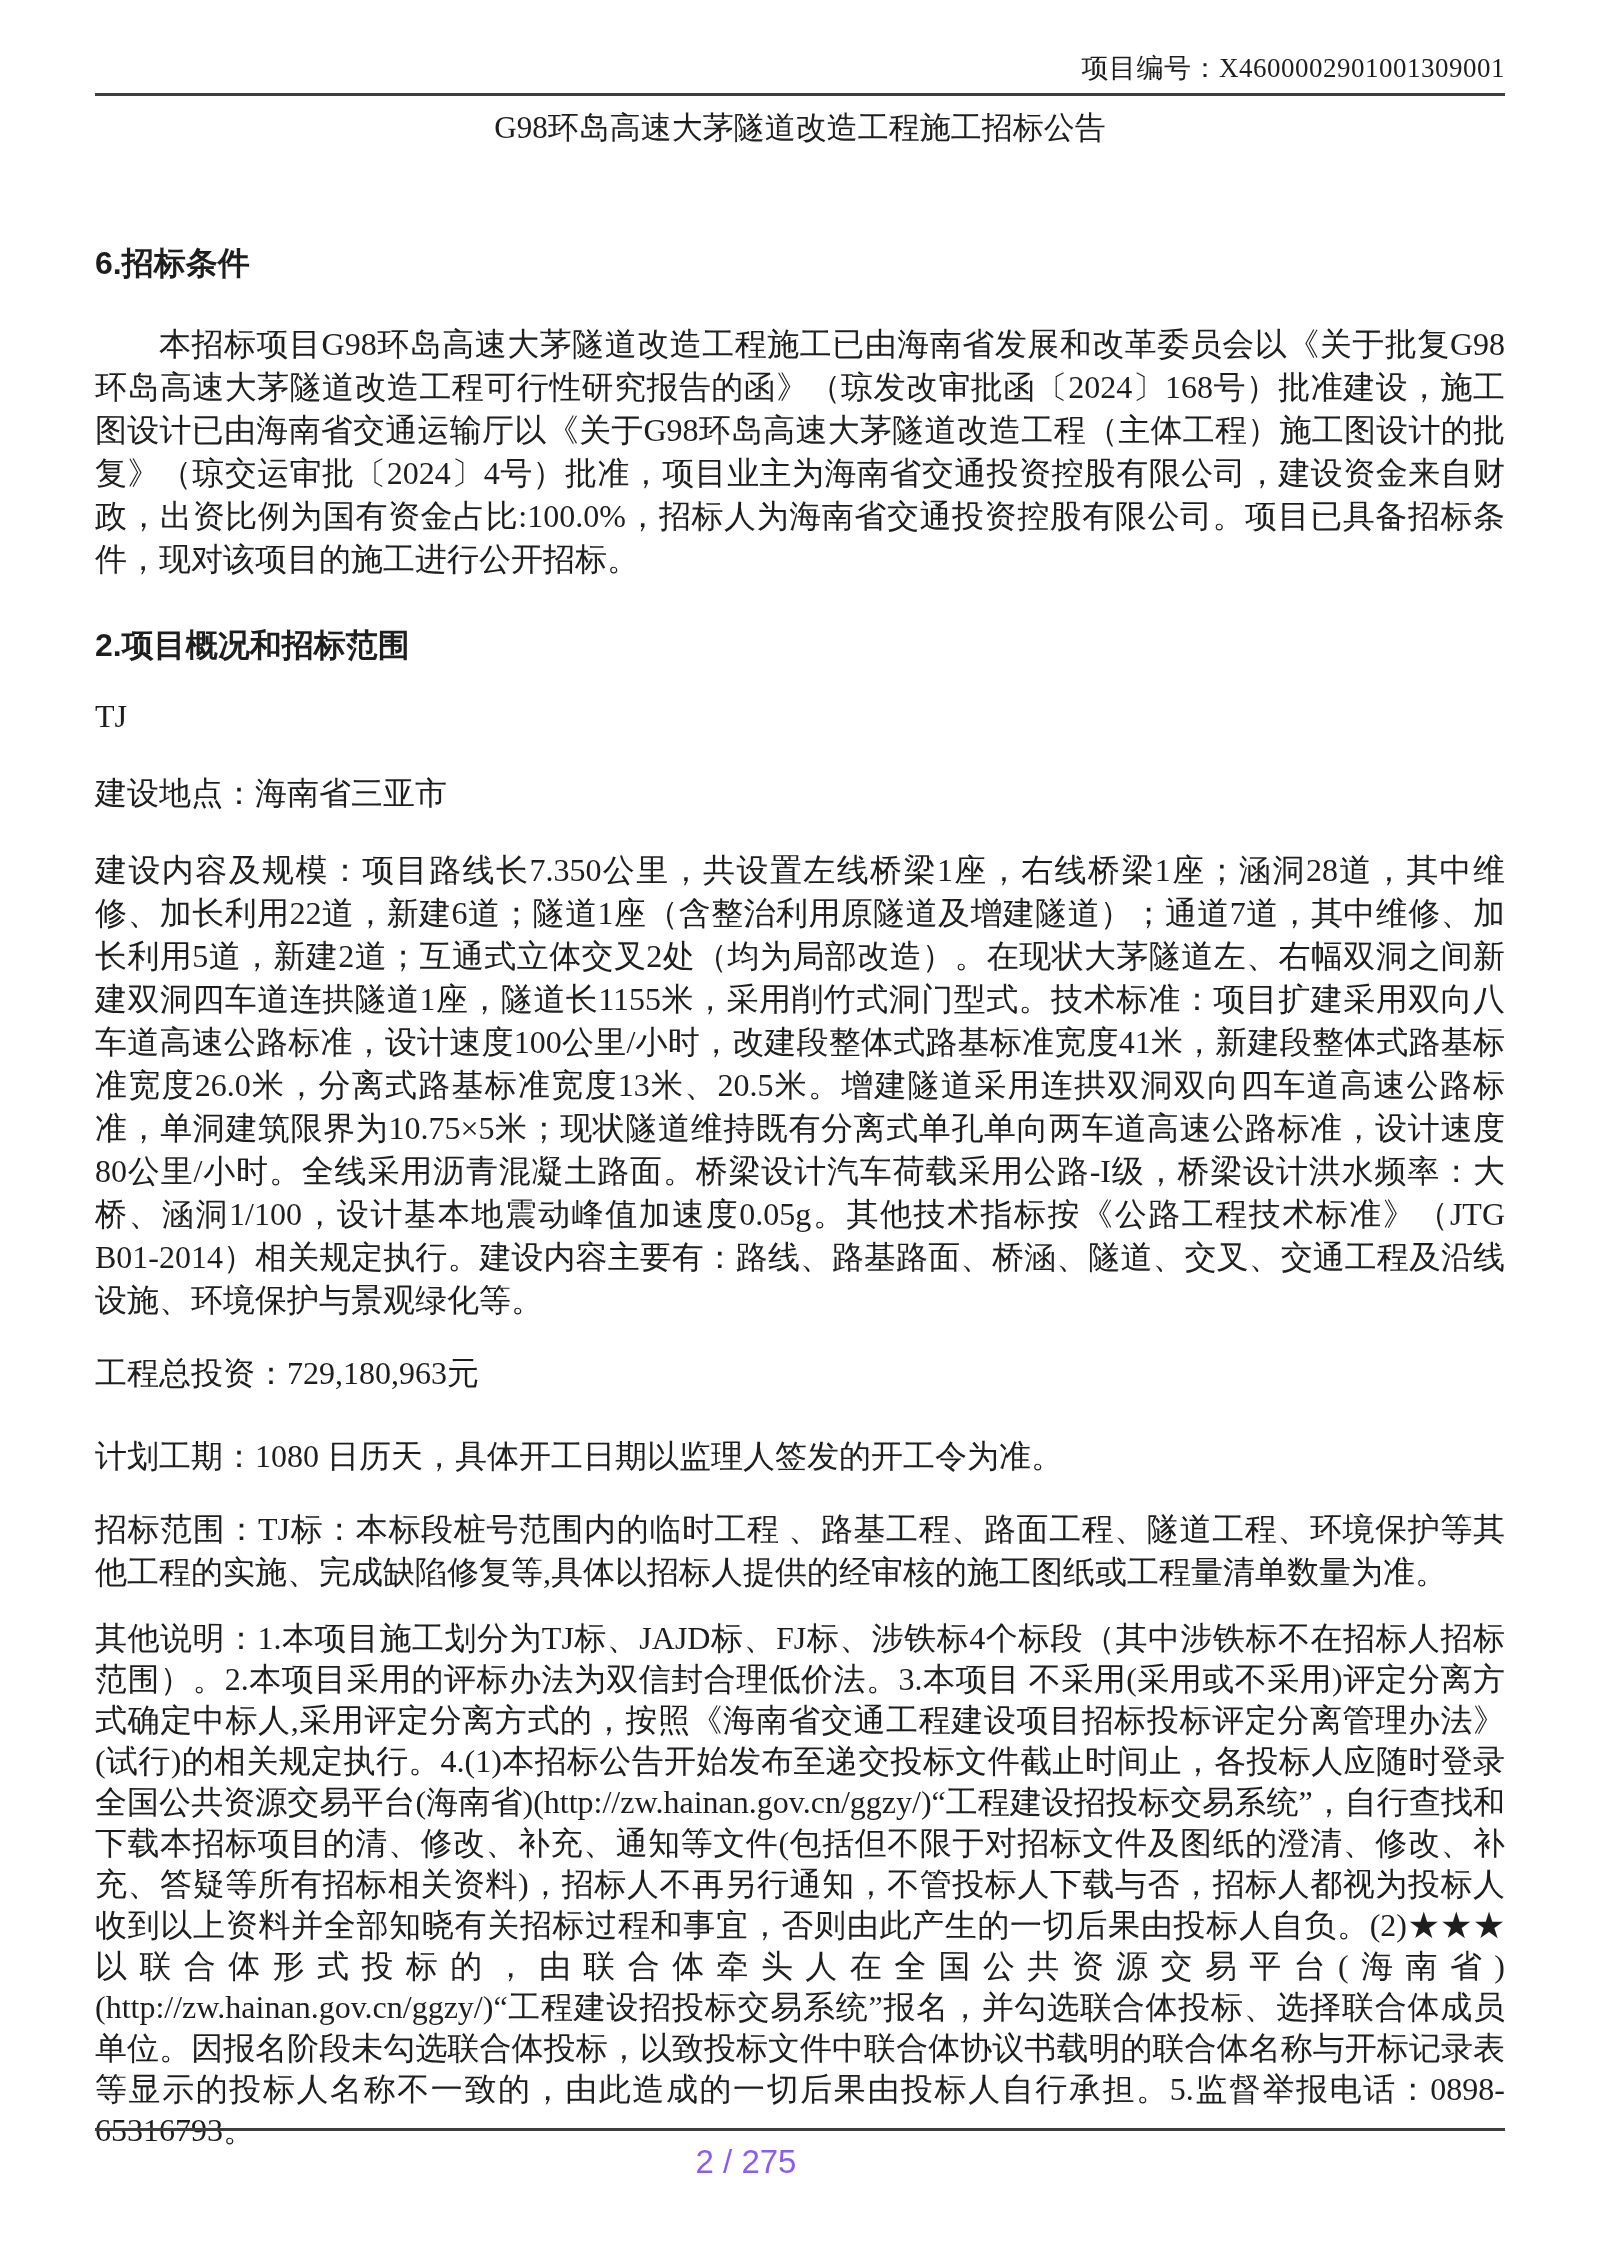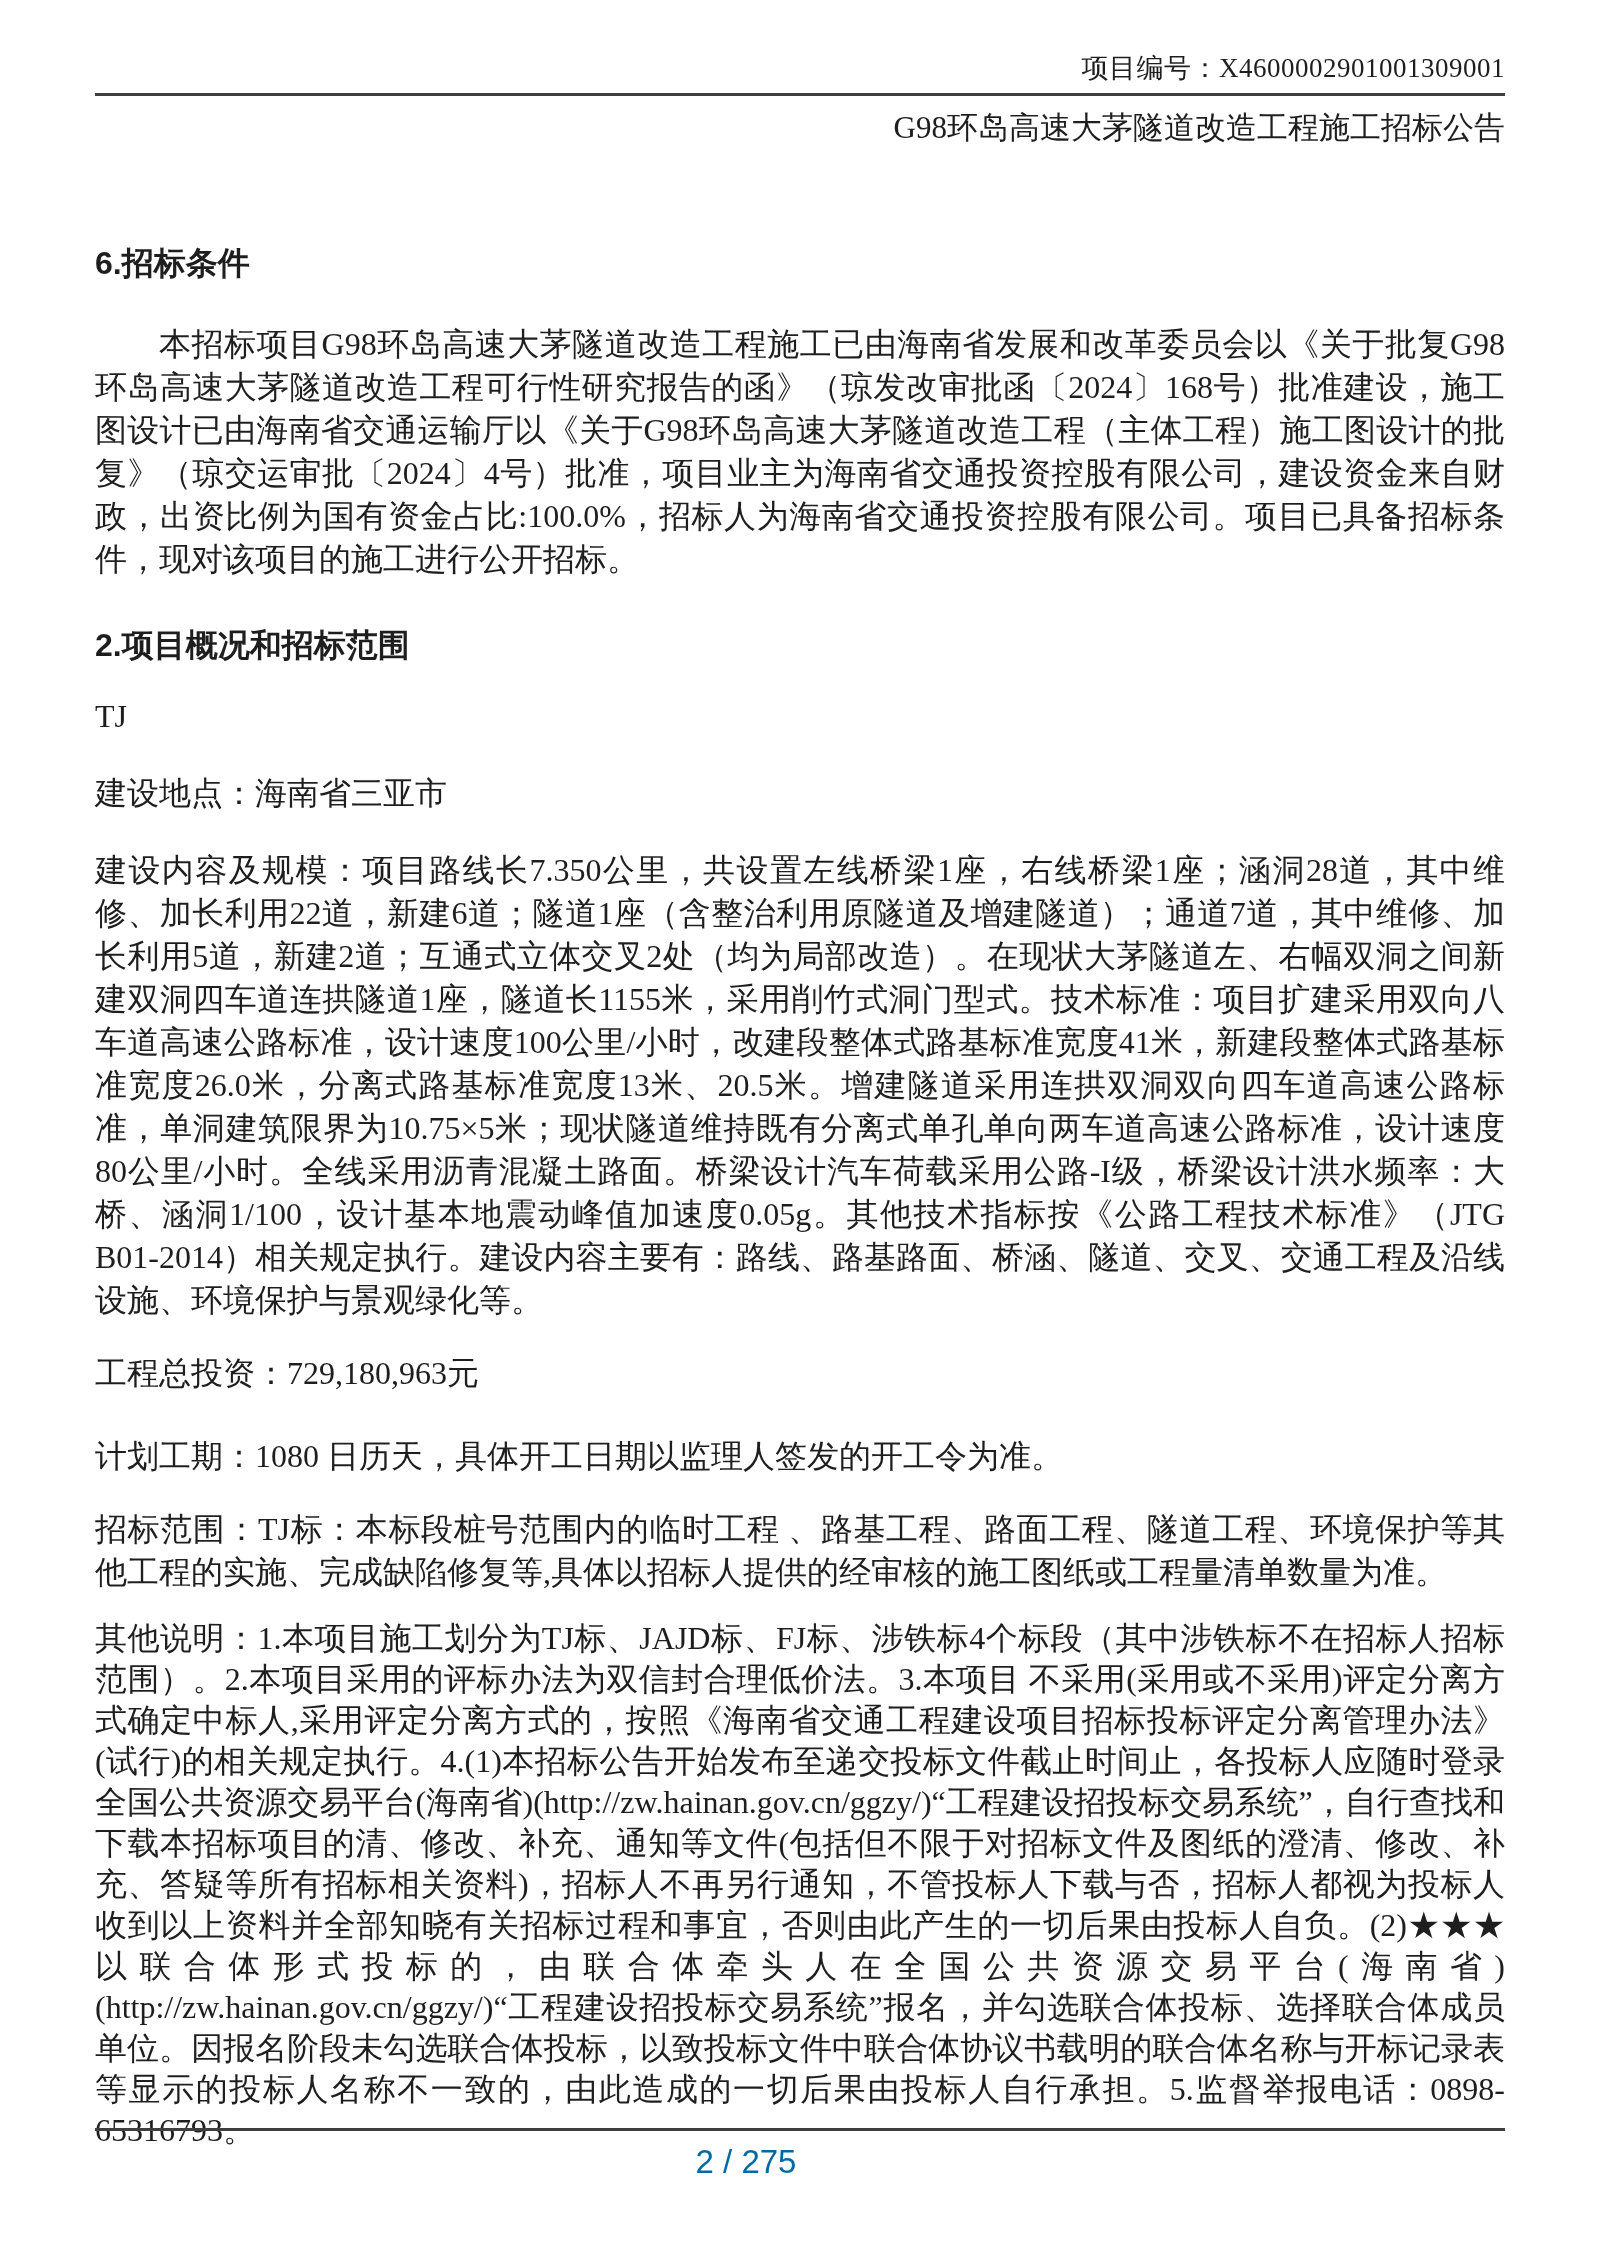--- a/index.html
+++ b/index.html
@@ -25,21 +25,21 @@
     line-height: 33px;
     letter-spacing: 0.5px;
   }
   .rule {
     height: 0;
     border: none;
     border-top: 3px solid #3f3f3f;
   }
   .rule-top { margin-top: 8px; }
   .doc-title {
-    text-align: right;
+    text-align: center;
     font-size: 31px;
     line-height: 38px;
     margin-top: 13px;
     font-weight: normal;
   }
   .section-heading {
     font-family: "Liberation Sans", "DejaVu Sans", sans-serif;
     font-weight: 700;
     font-size: 32px;
     line-height: 40px;
@@ -69,21 +69,21 @@
     top: 2128px;
   }
   .page-indicator {
     font-family: "Liberation Sans", "DejaVu Sans", sans-serif;
     font-size: 33px;
     line-height: 38px;
     text-align: center;
     margin-top: 12px;
     position: relative;
     left: -54px;
-    color: #0369a1;
+    color: #8b5cf6;
   }
 </style>
 </head>
 <body>
 
 <div class="page">
 
   <div class="header">
     <div class="project-number">
       <span>项目编号：</span><span>X4600002901001309001</span>

